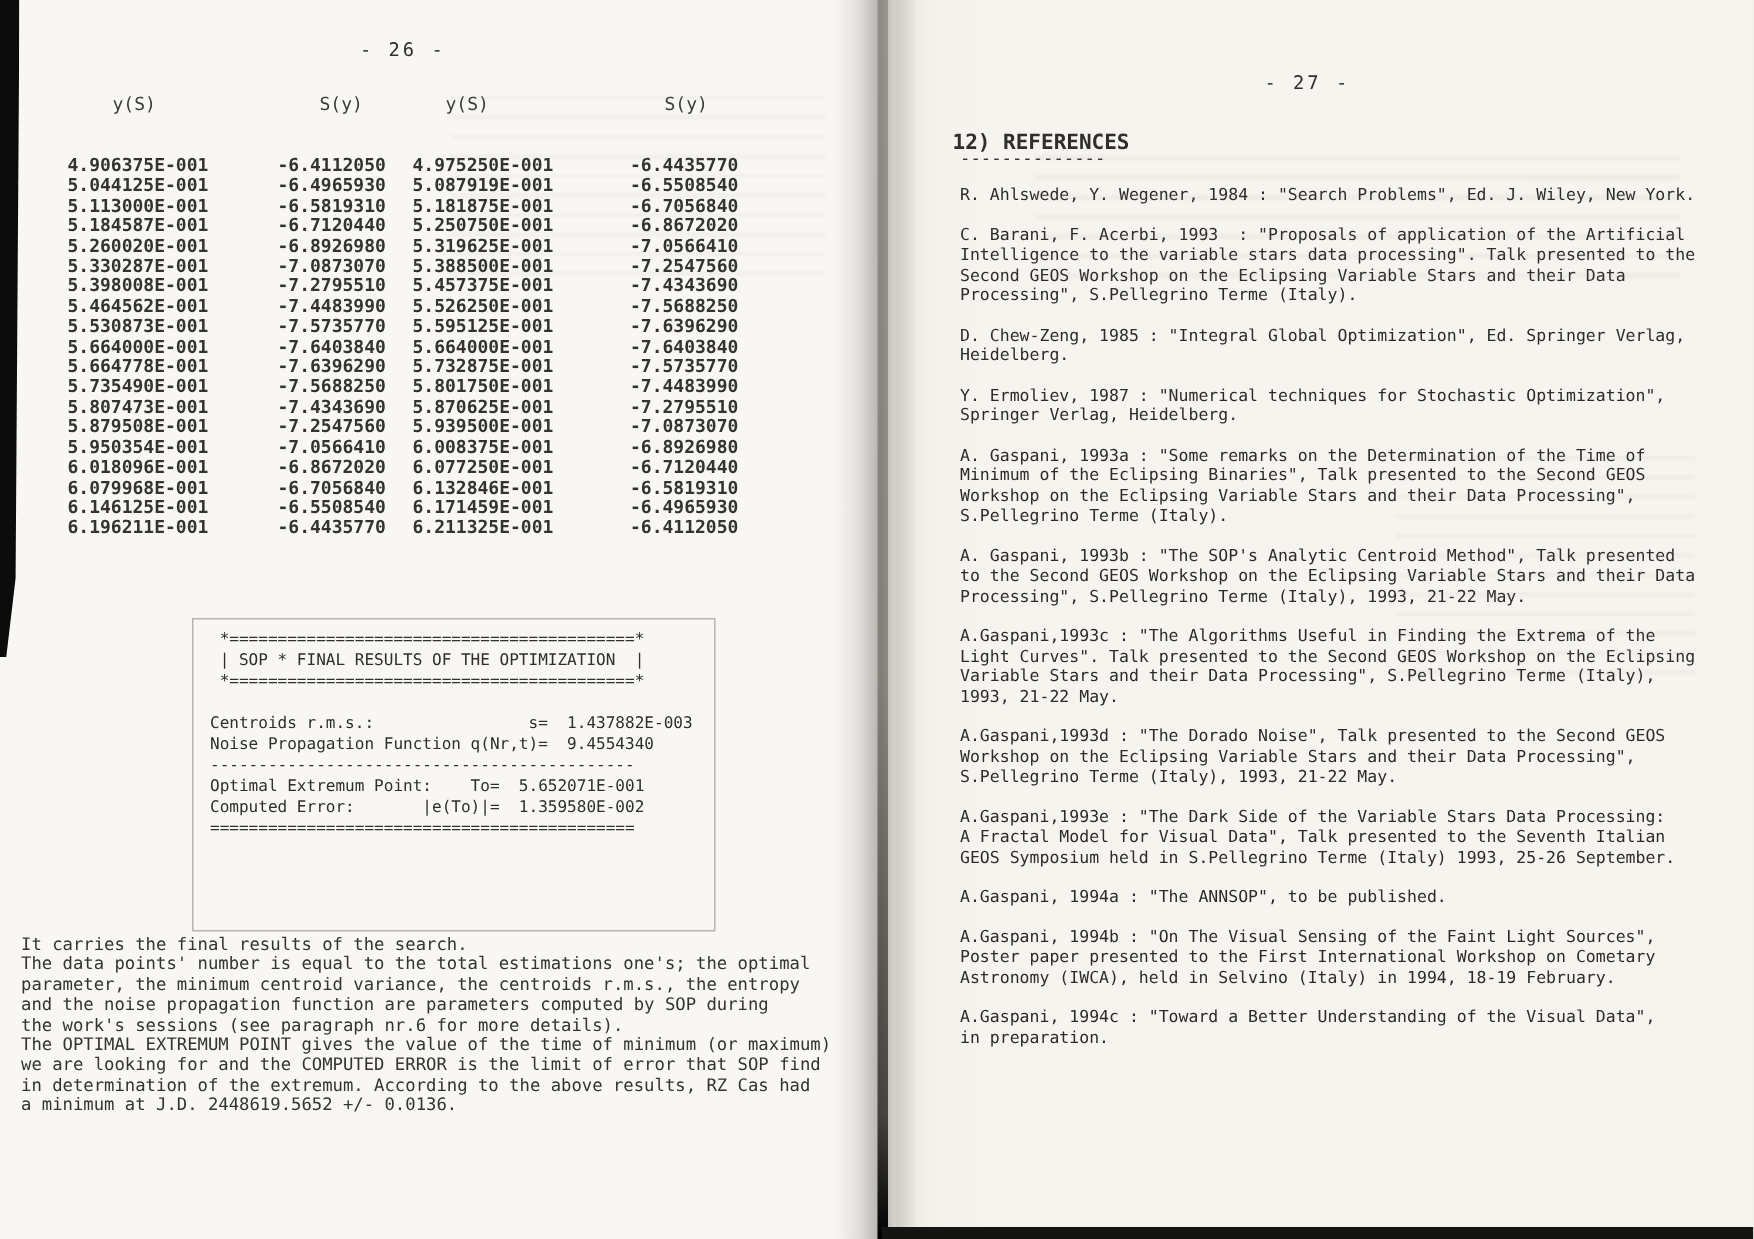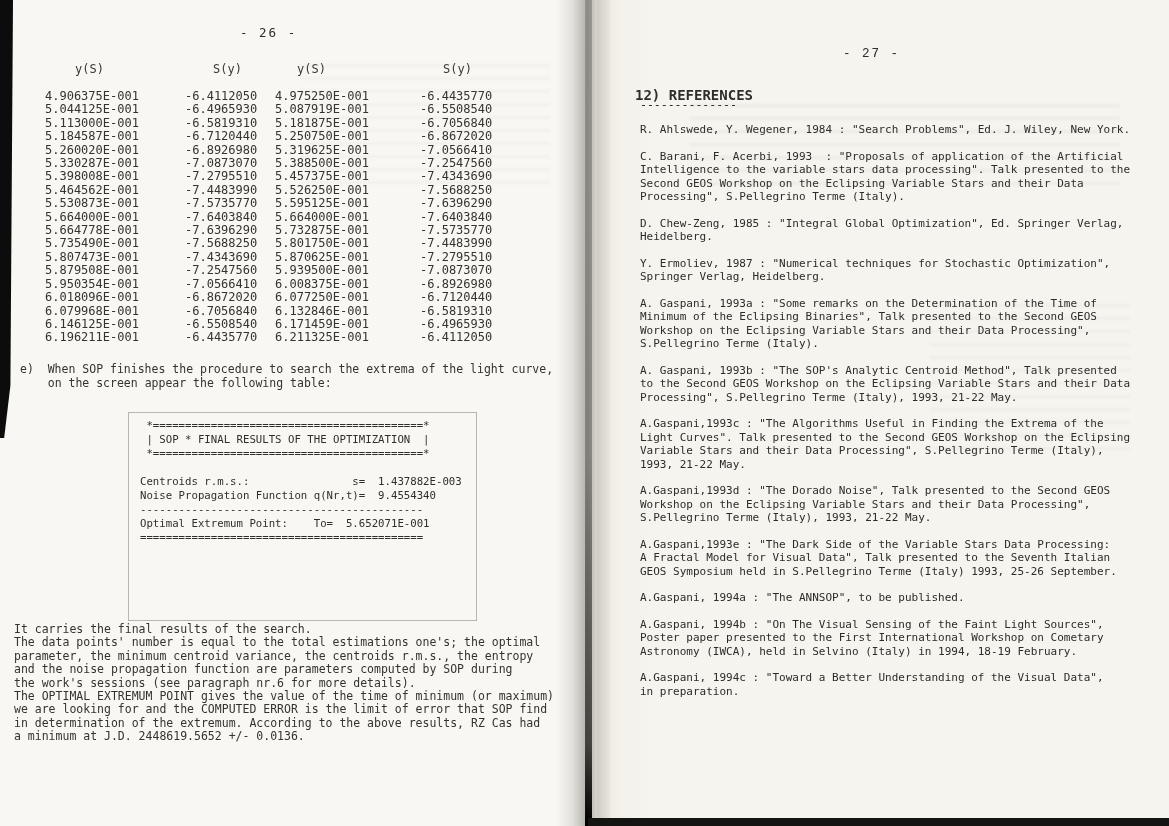--- a/index.html
+++ b/index.html
@@ -16,34 +16,34 @@
   .page-right{
     left:597px;width:572px;height:820px;
     background:linear-gradient(90deg,#e7e4dc 0px,#f3f1ea 22px,#f6f4ef 60px,#f6f4ef 100%);
   }
 
   
   .pagenum{position:absolute;font-size:12.5px;letter-spacing:2px;color:#2e2d2a;}
   .pagenum-left{left:240px;top:25px;}
   .th{position:absolute;top:62px;font-size:12px;color:#3a3935;}
   .th1{left:75px;} .th2{left:213px;} .th3{left:297px;} .th4{left:443px;}
-  .data-table{position:absolute;left:45px;top:90px;font-size:12px;}
+  .data-table{position:absolute;left:45px;top:104px;font-size:12px;font-weight:bold;}
   .trow{display:grid;grid-template-columns:140px 90px 145px 90px;line-height:13.4px;}
   .td{white-space:pre;}
   .item-e{position:absolute;left:20px;top:363px;font-size:11.5px;line-height:13.8px;white-space:pre-wrap;}
   .results-box{
     position:absolute;left:128px;top:412px;width:336px;height:201px;
     border:1px solid #b7b5b0;padding:6px 0 0 11px;font-size:10.7px;color:#2f2e2b;
     background:#f8f7f3;
   }
   .box-line{white-space:pre;line-height:14px;min-height:14px;}
   .closing{position:absolute;left:14px;top:623px;font-size:11.5px;line-height:13.4px;white-space:pre;}
 
   
-  .pagenum-right{left:246px;top:47px;font-family:Liberation Mono, monospace;}
+  .pagenum-right{left:246px;top:47px;}
   .ref-title{position:absolute;left:38px;top:87px;font-size:14px;color:#2f2e2b;font-weight:bold;}
   .ref-underline{position:absolute;left:43px;top:98px;font-size:11.5px;color:#2f2e2b;}
   .refs{position:absolute;left:43px;top:123px;width:510px;}
   .ref{white-space:pre-wrap;font-size:11px;line-height:13.5px;margin-bottom:13px;color:#2c2b28;}
 
   
   .gutter{
     position:absolute;left:556px;top:0;width:54px;height:826px;pointer-events:none;
     background:linear-gradient(90deg,
       rgba(110,106,100,0) 0%,
@@ -215,22 +215,20 @@
         </div>
 
         <div class="trow">
           <span class="td">6.196211E-001</span>
           <span class="td">-6.4435770</span>
           <span class="td">6.211325E-001</span>
           <span class="td">-6.4112050</span>
         </div>
       </div>
 
-    <div class="item-e">e)  When SOP finishes the procedure to search the extrema of the light curve,
-    on the screen appear the following table:</div>
 
     <div class="results-box">
 
         <div class="box-line"> *==========================================*</div>
 
         <div class="box-line"> | SOP * FINAL RESULTS OF THE OPTIMIZATION  |</div>
 
         <div class="box-line"> *==========================================*</div>
 
         <div class="box-line"></div>
@@ -240,20 +238,21 @@
 
         <div class="box-line">Centroids r.m.s.:                s=  1.437882E-003</div>
 
 
         <div class="box-line">Noise Propagation Function q(Nr,t)=  9.4554340</div>
 
         <div class="box-line">--------------------------------------------</div>
 
         <div class="box-line">Optimal Extremum Point:    To=  5.652071E-001</div>
 
+        <div class="box-line">Computed Error:       |e(To)|=  1.359580E-002</div>
 
         <div class="box-line">============================================</div>
       </div>
 
     <div class="closing">It carries the final results of the search.
 The data points' number is equal to the total estimations one's; the optimal
 parameter, the minimum centroid variance, the centroids r.m.s., the entropy
 and the noise propagation function are parameters computed by SOP during
 the work's sessions (see paragraph nr.6 for more details).
 The OPTIMAL EXTREMUM POINT gives the value of the time of minimum (or maximum)

